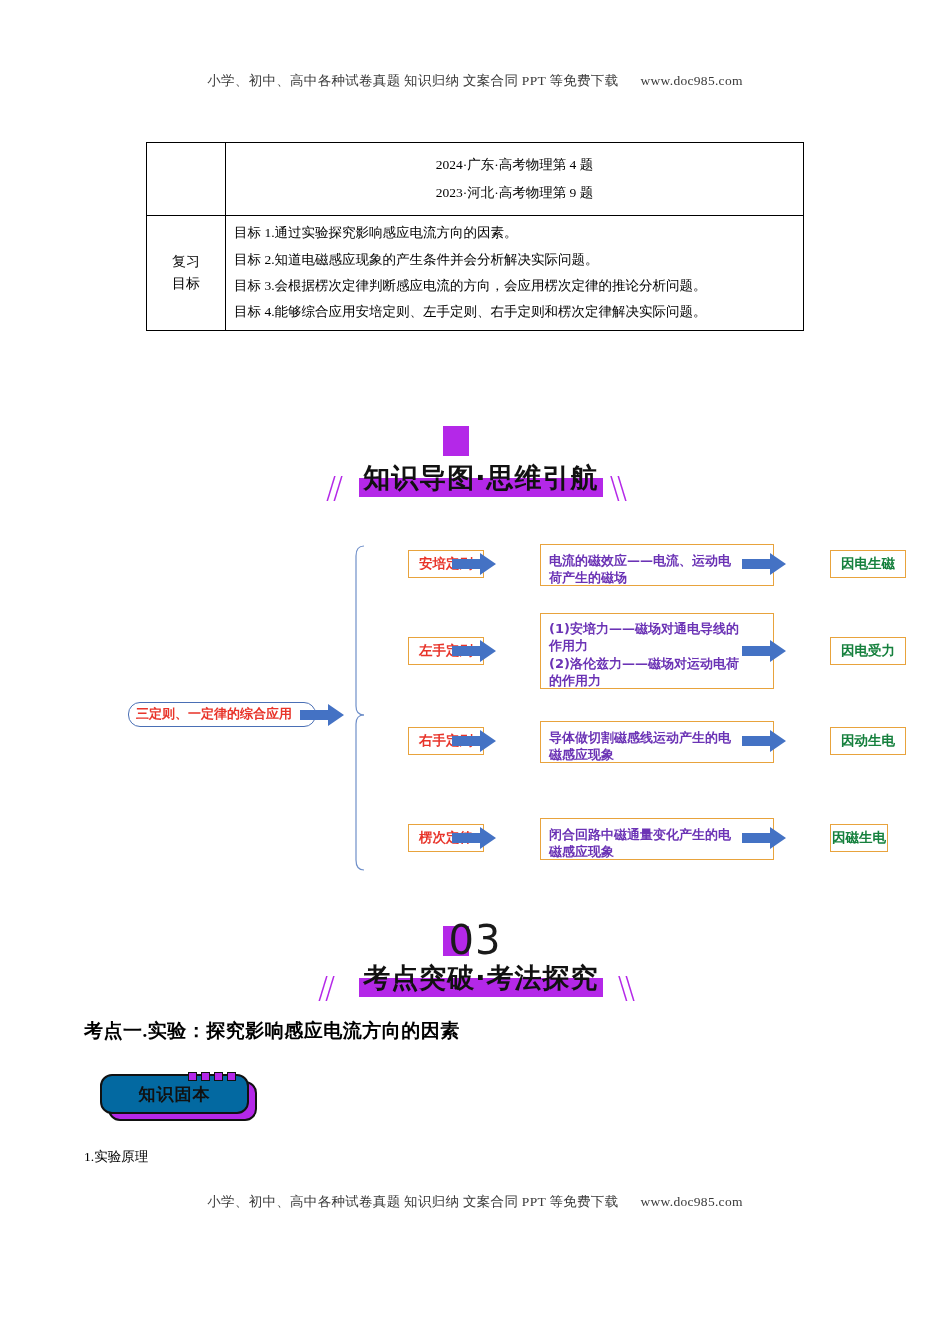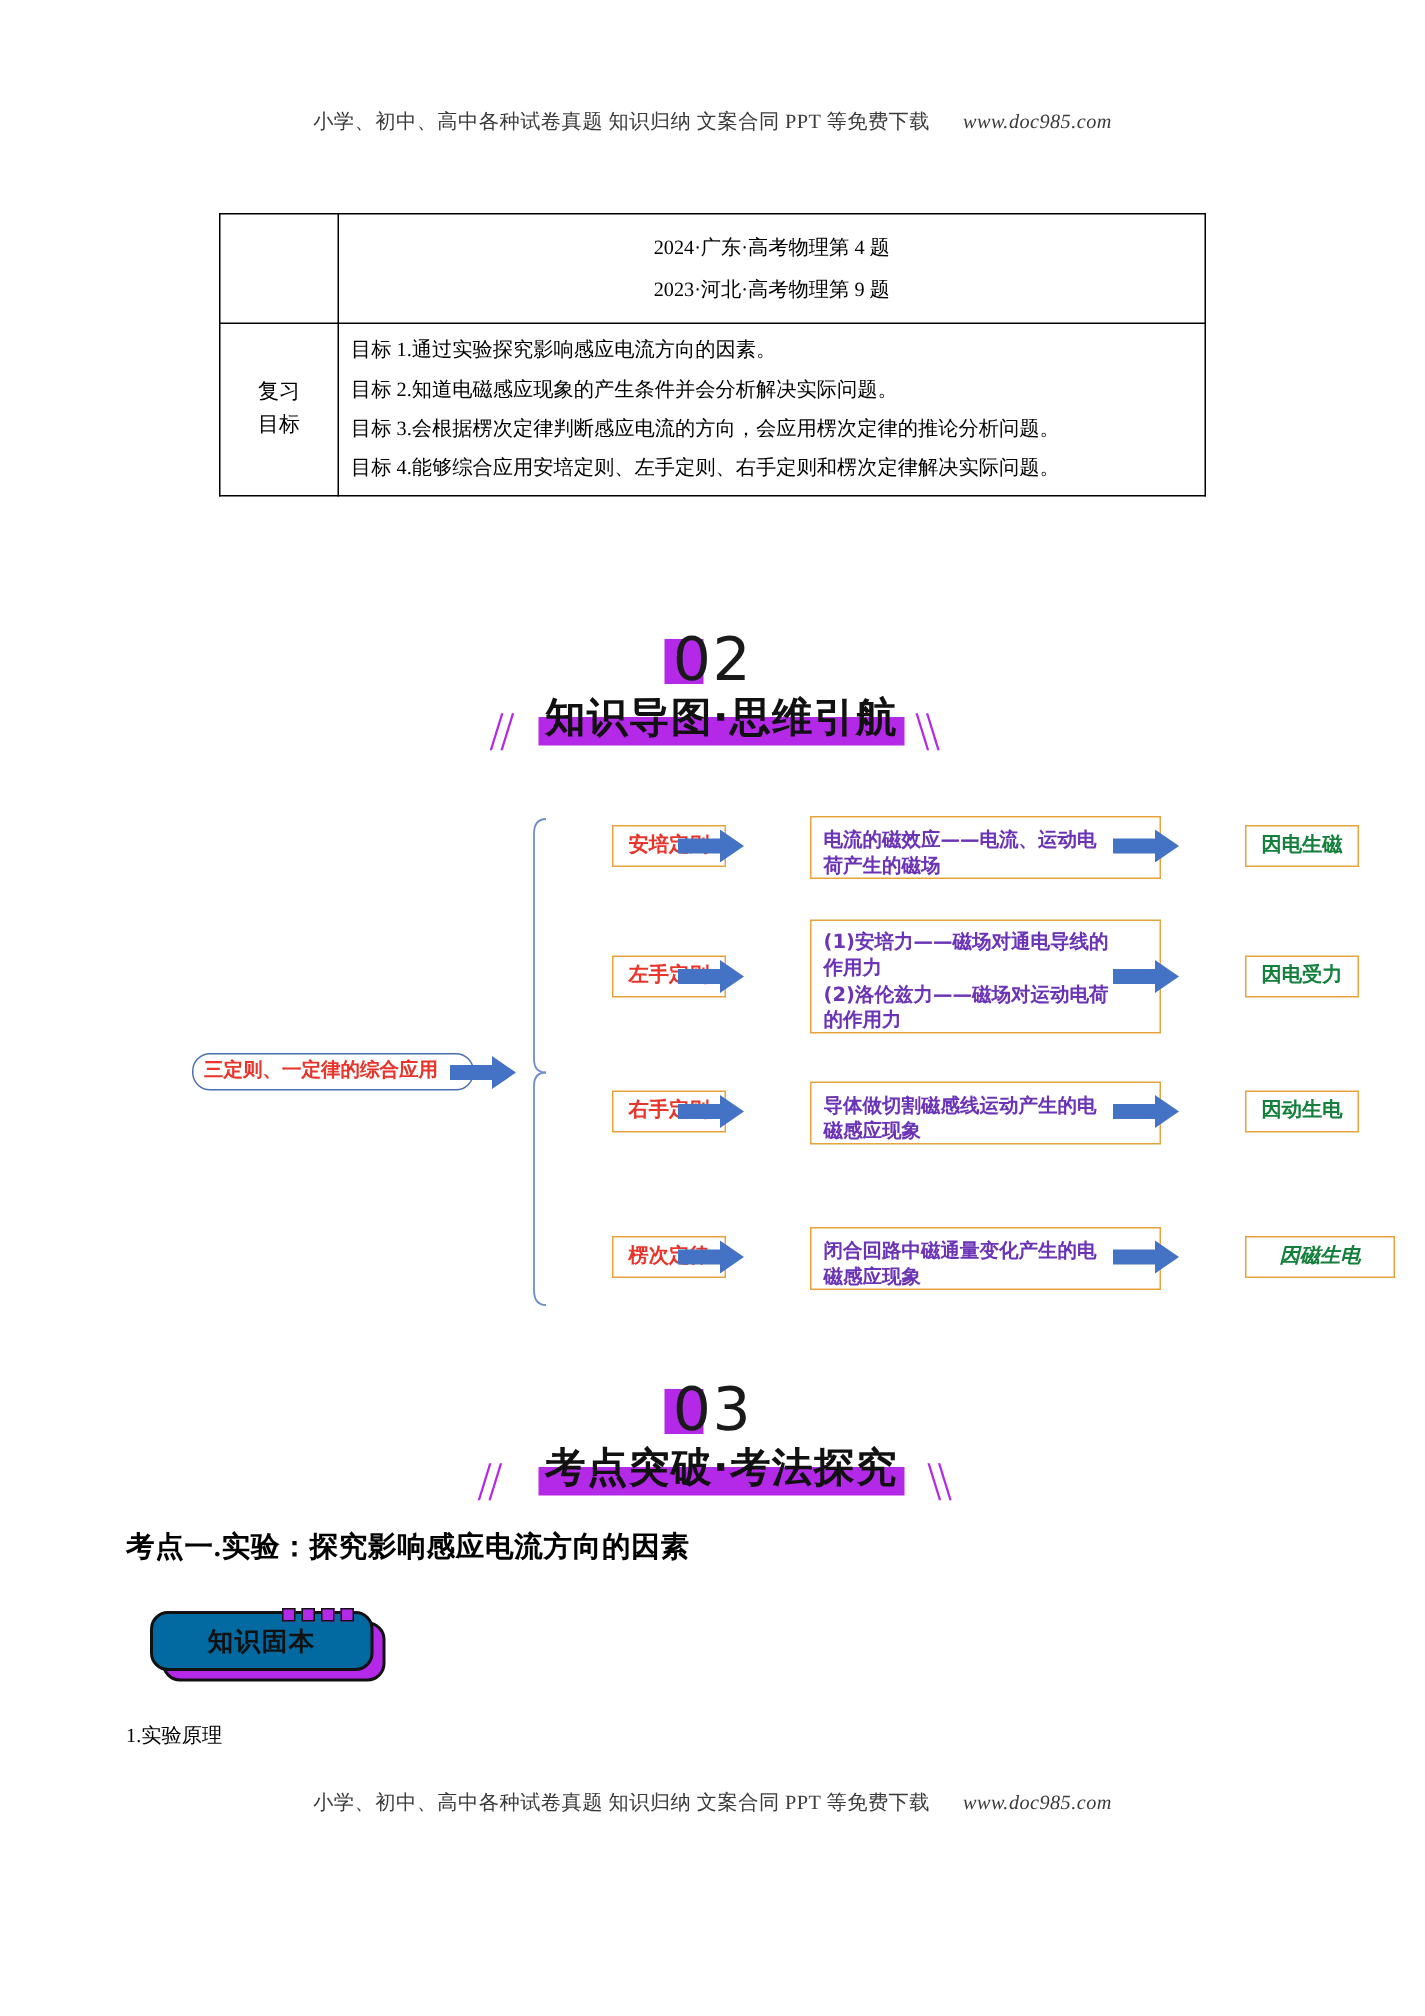--- a/index.html
+++ b/index.html
@@ -22,21 +22,21 @@
     left: 0;
     width: 950px;
     text-align: center;
     font-family: "Liberation Serif", serif;
     font-size: 13.5px;
     color: #3a3a3a;
     letter-spacing: .3px;
   }
   .runhead { top: 72px; }
   .runfoot { top: 1193px; }
-  .runhead .url, .runfoot .url { margin-left: 22px; font-style: italic; }
+  .runhead .url, .runfoot .url { margin-left: 22px; }
 
   
   .obj-table {
     position: absolute;
     left: 146px;
     top: 142px;
     width: 658px;
     border-collapse: collapse;
     table-layout: fixed;
   }
@@ -292,21 +292,20 @@
       <div class="goal-line">目标 3.会根据楞次定律判断感应电流的方向，会应用楞次定律的推论分析问题。</div>
       <div class="goal-line">目标 4.能够综合应用安培定则、左手定则、右手定则和楞次定律解决实际问题。</div>
     </td>
   </tr>
 </tbody>
   </table>
 
 <div class="banner" style="top:418px">
   <div class="banner-inner">
     <div class="banner-numsq" style="left:443px; top:8px;"></div>
-    <div class="banner-num">02</div>
     <div class="slash" style="left:326px">//</div>
     <div class="slash" style="right:326px">\\</div>
     <div class="banner-title-wrap">
       <span class="banner-title">
         <span class="banner-bar"></span>
         <span>知识导图·思维引航</span>
       </span>
     </div>
   </div>
 </div>
@@ -403,21 +402,21 @@
   </div>
   <div class="node node-desc" style="left:500px; top:290px; width:234px; height:42px; display:block; padding-top:7px;">
     <div>闭合回路中磁通量变化产生的电</div>
     <div>磁感应现象</div>
   </div>
   <div class="arrow" style="left:742px; top:299px; width:44px;">
     <svg width="44" height="22" viewBox="0 0 44 22">
       <path d="M0,6 L28,6 L28,0 L44,11 L28,22 L28,16 L0,16 Z" fill="#4472c4"></path>
     </svg>
   </div>
-  <div class="node node-result" style="left:790px; top:296px; width:100px; height:28px;font-style:italic;">
+  <div class="node node-result" style="left:790px; top:296px; width:58px; height:28px;">
     <span>因磁生电</span>
   </div>
 </div>
 
 <div class="banner" style="top:918px">
   <div class="banner-inner">
     <div class="banner-numsq" style="left:443px; top:8px;"></div>
     <div class="banner-num">03</div>
     <div class="slash" style="left:318px">//</div>
     <div class="slash" style="right:318px">\\</div>

